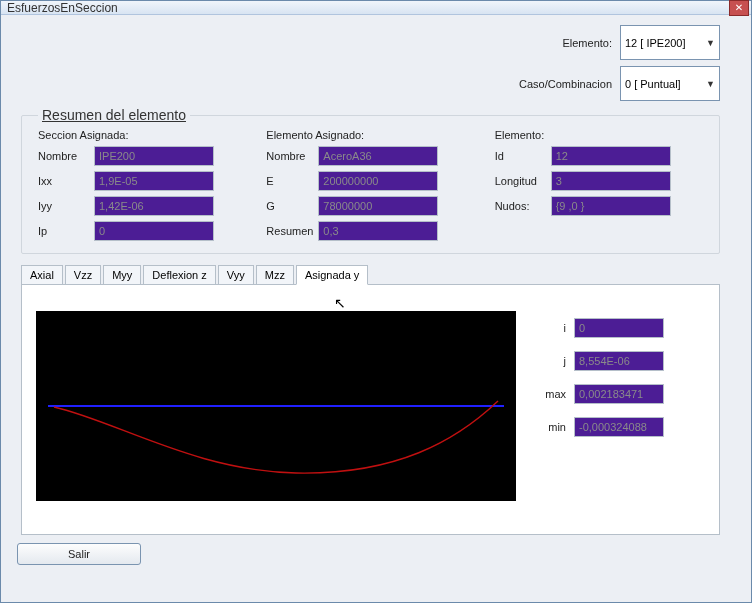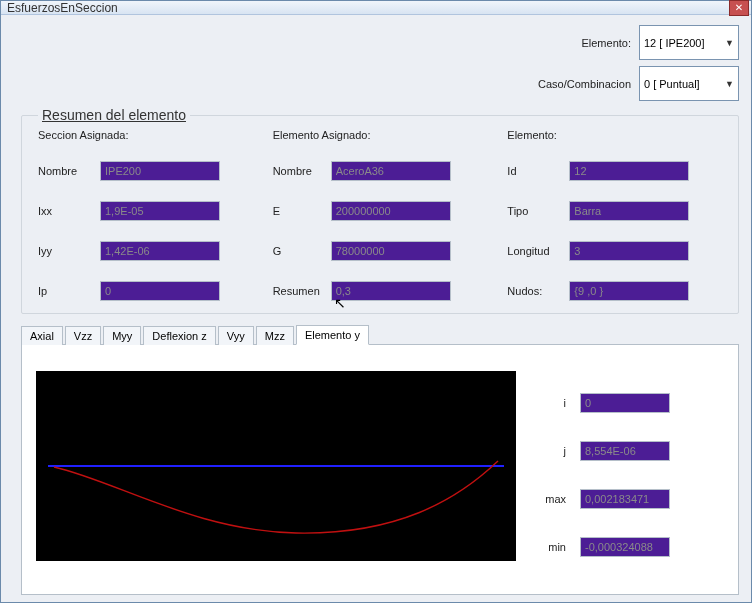--- a/index.html
+++ b/index.html
@@ -1,37 +1,37 @@
 <!DOCTYPE html>
 <html><head>
 <meta charset="utf-8">
 <style>
   * { box-sizing: border-box; font-family: "Segoe UI", Tahoma, sans-serif; font-size: 11px; }
   body { margin: 0; background: #eceff4; }
   .window { width: 752px; height: 603px; background: #eceff4; border: 1px solid #6b8aab; position: relative; }
   .titlebar { height: 14px; background: linear-gradient(#f0f5fb,#d8e4f2); border-bottom: 1px solid #b0c4de; display: flex; align-items: center; justify-content: space-between; padding: 0 2px 0 6px; color: #333; }
   .titlebar span { font-size: 12px; }
   .close-btn { width: 20px; height: 16px; background: #c75050; border: 1px solid #8a2a2a; color: #fff; text-align: center; line-height: 14px; font-size: 10px; cursor: pointer; }
-  .content { padding: 10px 12px 4px 20px; }
+  .content { padding: 10px 31px 4px 20px; }
   .top-row { display: flex; justify-content: flex-end; gap: 8px; margin-bottom: 6px; align-items: center; }
   .lbl { color: #222; }
   .combo { width: 100px; height: 35px; border: 1px solid #7a94b0; background: #fff; display: flex; align-items: center; justify-content: space-between; padding: 0 4px; cursor: pointer; }
   .combo .arrow { font-size: 9px; color: #333; }
   fieldset.group { border: 1px solid #d0d6dd; border-radius: 2px; margin: 6px 0 10px 0; padding: 6px 16px 12px 16px; }
   legend { color: #333; padding: 0 4px; font-size: 14px; text-decoration: underline; }
   .cols { display: flex; gap: 20px; }
   .col { flex: 1; }
-  .row-f { display: flex; align-items: center; margin-top: 20px; gap: 6px; }
+  .row-f { display: flex; align-items: center; margin-top: 5px; }
   .row-f .flabel { width: 56px; color: #222; }
   .col2 .flabel { width: 52px; }
   .col3 .flabel { width: 56px; }
   input.ro { width: 120px; height: 20px; border: 1px solid #b5bfc9; background: #4c1d95; color: #8a8a8a; padding: 0 4px; }
   .subhead { color: #222; margin-bottom: 2px; }
   
-  .tabstrip { display: flex; align-items: center; border-bottom: 1px solid #b5bfc9; margin-top: 4px; }
+  .tabstrip { display: flex; align-items: flex-start; border-bottom: 1px solid #b5bfc9; margin-top: 4px; }
   .tab { border: 1px solid #b5bfc9; border-bottom: none; background: #f2f5f9; padding: 3px 8px; margin-right: 2px; cursor: pointer; position: relative; top: 1px; }
   .tab.active { background: #fff; border-bottom: 1px solid #fff; }
   .tabpanel { border: 1px solid #b5bfc9; border-top: none; background: #fff; padding: 14px; display: flex; gap: 20px; height: 250px; }
   .chart { width: 480px; height: 190px; margin-top: 12px; background: #000; position: relative; }
   .blue-line { position: absolute; left: 12px; right: 12px; top: 94px; height: 2px; background: #2020ff; }
   svg.red { position: absolute; inset: 0; }
   .side { display: flex; flex-direction: column; gap: 8px; margin-top: 14px; }
   .side .row-f .flabel { width: 30px; text-align: right; margin-right: 8px; }
   .side input.ro { width: 90px; color: #8a8a8a; }
   .footer { display: flex; justify-content: flex-start; padding: 4px 20px 0 16px; }
@@ -104,43 +104,39 @@
               <input class="ro" readonly="" value="0,3" style="">
             </div>
         </div>
         <div class="col col3">
           <div class="subhead">Elemento:</div>
           <div class="row-f">
               <span class="flabel">Id</span>
               <input class="ro" readonly="" value="12" style="">
             </div>
           <div class="row-f">
-              <span class="flabel">Tipo</span>
-              <input class="ro" readonly="" value="Barra" style="">
-            </div>
-          <div class="row-f">
               <span class="flabel">Longitud</span>
               <input class="ro" readonly="" value="3" style="">
             </div>
           <div class="row-f">
               <span class="flabel">Nudos:</span>
               <input class="ro" readonly="" value="{9 ,0 }" style="">
             </div>
         </div>
       </div>
     </fieldset>
 
     <div class="tabstrip">
       <div class="tab">Axial</div>
       <div class="tab">Vzz</div>
       <div class="tab">Myy</div>
       <div class="tab">Deflexion z</div>
       <div class="tab">Vyy</div>
       <div class="tab">Mzz</div>
-      <div class="tab active">Elemento y</div>
+      <div class="tab active">Asignada y</div>
     </div>
     <div class="tabpanel">
       <div class="chart">
         <div class="blue-line"></div>
         <svg class="red" viewBox="0 0 480 190" preserveAspectRatio="none">
           <path d="M 18 96 C 80 110, 160 160, 260 162 S 420 130, 462 90" stroke="#c01010" stroke-width="1.4" fill="none"></path>
         </svg>
       </div>
       <div class="side">
         <div class="row-f">

